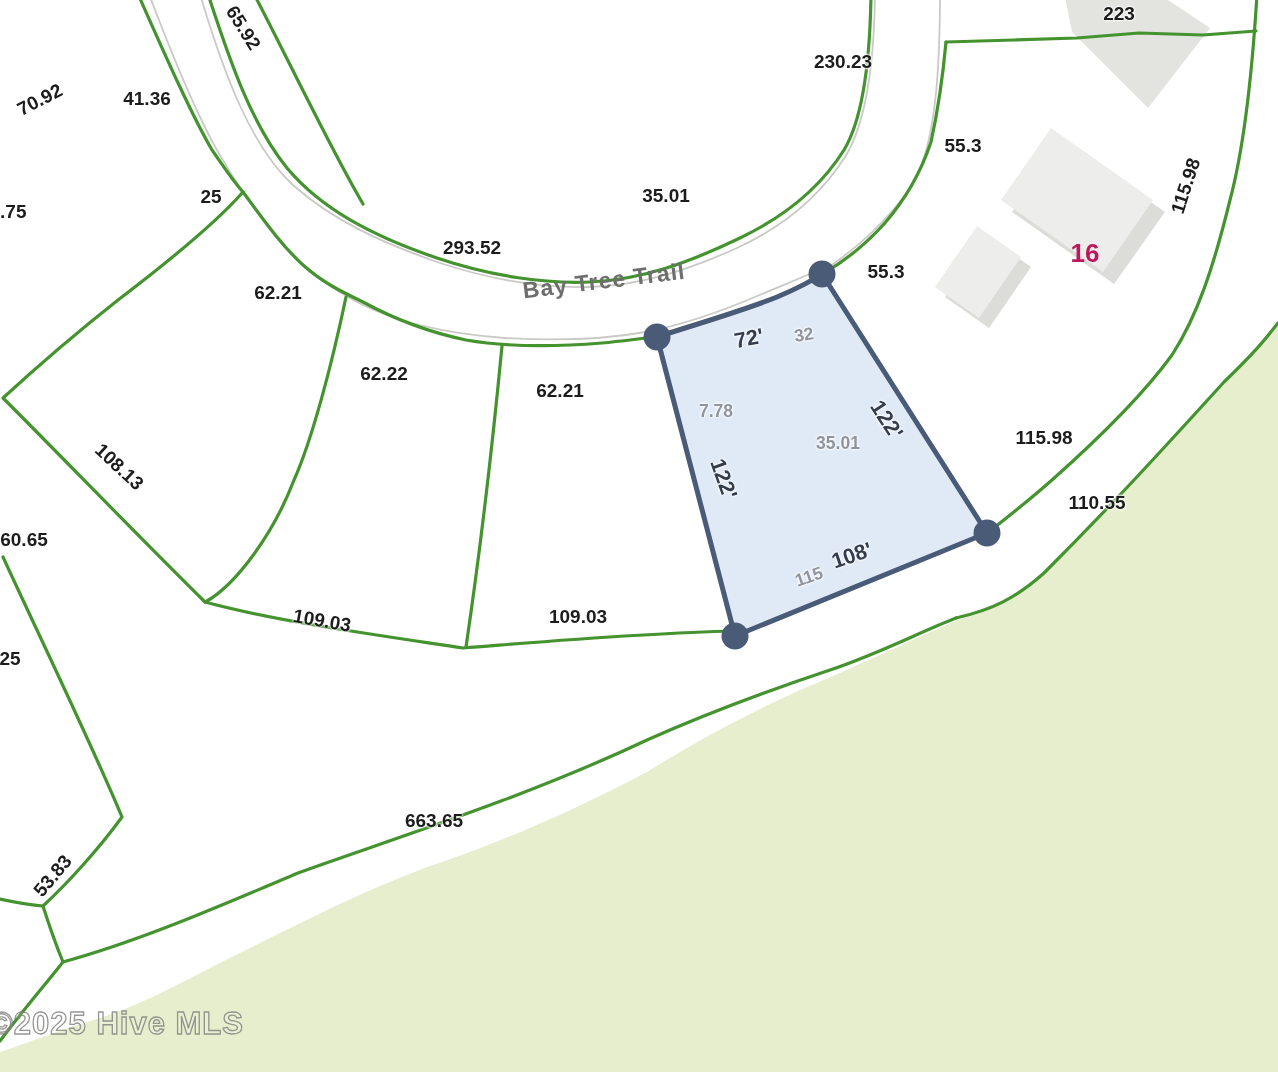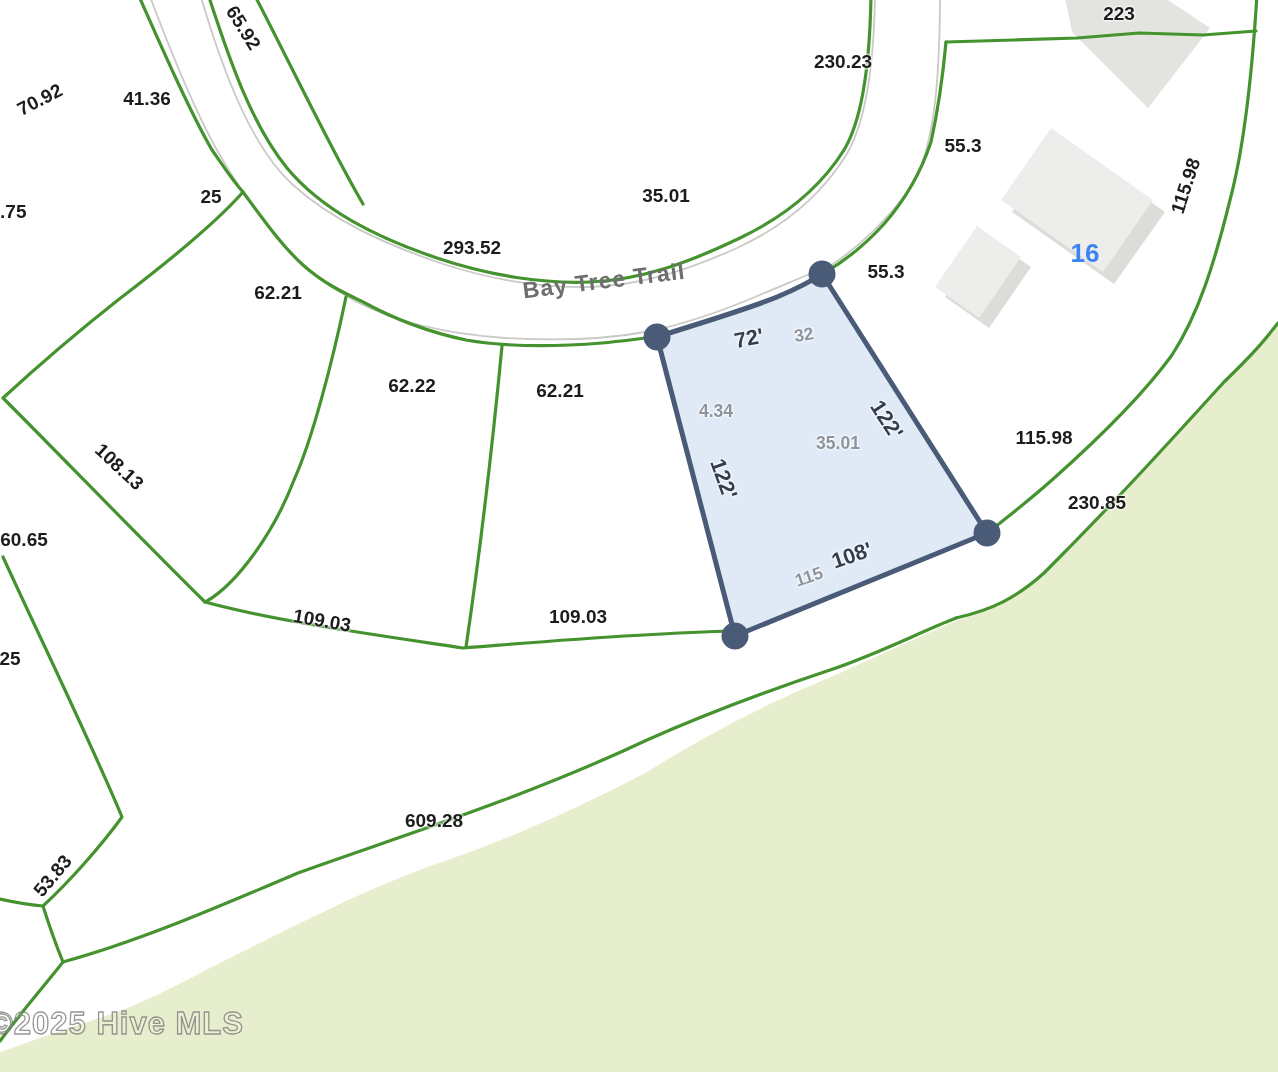--- a/index.html
+++ b/index.html
@@ -11,21 +11,21 @@
   #labels{position:absolute;left:0;top:0;width:100%;height:100%;}
   .lb{
     position:absolute;white-space:nowrap;font-weight:bold;
     transform:translate(-50%,-50%);
     text-shadow:0 0 3px #fff,0 0 3px #fff,0 0 2px #fff;
   }
   .lb-black{font-size:19px;color:#1c1c1c;}
   .lb-gray{font-size:17.5px;color:#8e949d;}
   .lb-hl{font-size:21.5px;color:#333d4d;}
   .lb-street{font-size:23px;color:#6e6e6e;font-weight:bold;letter-spacing:1px;text-shadow:none;}
-  .lb-bldg{font-size:26px;color:#3b82f6;text-shadow:none;}
+  .lb-bldg{font-size:26px;color:#be185d;text-shadow:none;}
   .lb-watermark{
     font-size:31px;letter-spacing:1px;color:rgba(255,255,255,0.15);
     -webkit-text-stroke:1.3px rgba(125,125,122,0.8);text-shadow:none;
   }
 </style>
 </head>
 <body>
 
 <div id="canvas">
 
@@ -135,37 +135,37 @@
       <span class="lb lb-black" style="left: 8px; top: 212px; transform: translate(-50%, -50%) rotate(0deg);">1.75</span>
       <span class="lb lb-black" style="left: 211px; top: 197px; transform: translate(-50%, -50%) rotate(0deg);">25</span>
       <span class="lb lb-black" style="left: 843px; top: 62px; transform: translate(-50%, -50%) rotate(0deg);">230.23</span>
       <span class="lb lb-black" style="left: 1119px; top: 14px; transform: translate(-50%, -50%) rotate(0deg);">223</span>
       <span class="lb lb-black" style="left: 963px; top: 146px; transform: translate(-50%, -50%) rotate(0deg);">55.3</span>
       <span class="lb lb-black" style="left: 1186px; top: 186px; transform: translate(-50%, -50%) rotate(-72deg);">115.98</span>
       <span class="lb lb-black" style="left: 666px; top: 196px; transform: translate(-50%, -50%) rotate(0deg);">35.01</span>
       <span class="lb lb-black" style="left: 472px; top: 248px; transform: translate(-50%, -50%) rotate(0deg);">293.52</span>
       <span class="lb lb-black" style="left: 886px; top: 272px; transform: translate(-50%, -50%) rotate(0deg);">55.3</span>
       <span class="lb lb-black" style="left: 278px; top: 293px; transform: translate(-50%, -50%) rotate(0deg);">62.21</span>
-      <span class="lb lb-black" style="left: 412px; top: 374px; transform: translate(-50%, -50%) rotate(0deg); margin-top: 12px;">62.22</span>
+      <span class="lb lb-black" style="left: 384px; top: 374px; transform: translate(-50%, -50%) rotate(0deg);">62.22</span>
       <span class="lb lb-black" style="left: 560px; top: 391px; transform: translate(-50%, -50%) rotate(0deg);">62.21</span>
       <span class="lb lb-black" style="left: 119px; top: 467px; transform: translate(-50%, -50%) rotate(43deg);">108.13</span>
       <span class="lb lb-black" style="left: 24px; top: 540px; transform: translate(-50%, -50%) rotate(0deg);">60.65</span>
       <span class="lb lb-black" style="left: 322px; top: 621px; transform: translate(-50%, -50%) rotate(10deg);">109.03</span>
       <span class="lb lb-black" style="left: 578px; top: 617px; transform: translate(-50%, -50%) rotate(0deg);">109.03</span>
       <span class="lb lb-black" style="left: 10px; top: 659px; transform: translate(-50%, -50%) rotate(0deg);">25</span>
       <span class="lb lb-black" style="left: 1044px; top: 438px; transform: translate(-50%, -50%) rotate(0deg);">115.98</span>
-      <span class="lb lb-black" style="left: 1097px; top: 503px; transform: translate(-50%, -50%) rotate(0deg);">230.85</span>
-      <span class="lb lb-black" style="left: 434px; top: 821px; transform: translate(-50%, -50%) rotate(0deg);">609.28</span>
+      <span class="lb lb-black" style="left: 1097px; top: 503px; transform: translate(-50%, -50%) rotate(0deg);">110.55</span>
+      <span class="lb lb-black" style="left: 434px; top: 821px; transform: translate(-50%, -50%) rotate(0deg);">663.65</span>
       <span class="lb lb-black" style="left: 53px; top: 876px; transform: translate(-50%, -50%) rotate(-50deg);">53.83</span>
       <span class="lb lb-bldg" style="left: 1085px; top: 253px; transform: translate(-50%, -50%) rotate(0deg);">16</span>
       <span class="lb lb-street" style="left: 604px; top: 281px; transform: translate(-50%, -50%) rotate(-7deg);">Bay Tree Trail</span>
       <span class="lb lb-watermark" style="left: 117px; top: 1024px; transform: translate(-50%, -50%) rotate(0deg);">©2025 Hive MLS</span>
       <span class="lb lb-hl" style="left: 749px; top: 339px; transform: translate(-50%, -50%) rotate(-11deg);">72'</span>
       <span class="lb lb-gray" style="left: 804px; top: 335px; transform: translate(-50%, -50%) rotate(-9deg);">32</span>
-      <span class="lb lb-gray" style="left: 716px; top: 411px; transform: translate(-50%, -50%) rotate(0deg);">4.34</span>
+      <span class="lb lb-gray" style="left: 716px; top: 411px; transform: translate(-50%, -50%) rotate(0deg);">7.78</span>
       <span class="lb lb-gray" style="left: 838px; top: 443px; transform: translate(-50%, -50%) rotate(0deg);">35.01</span>
       <span class="lb lb-hl" style="left: 886px; top: 420px; transform: translate(-50%, -50%) rotate(57deg);">122'</span>
       <span class="lb lb-hl" style="left: 723px; top: 479px; transform: translate(-50%, -50%) rotate(70deg);">122'</span>
       <span class="lb lb-gray" style="left: 809px; top: 577px; transform: translate(-50%, -50%) rotate(-19deg);">115</span>
       <span class="lb lb-hl" style="left: 852px; top: 556px; transform: translate(-50%, -50%) rotate(-19deg);">108'</span>
     </div>
 
 </div>
 
 </body></html>

